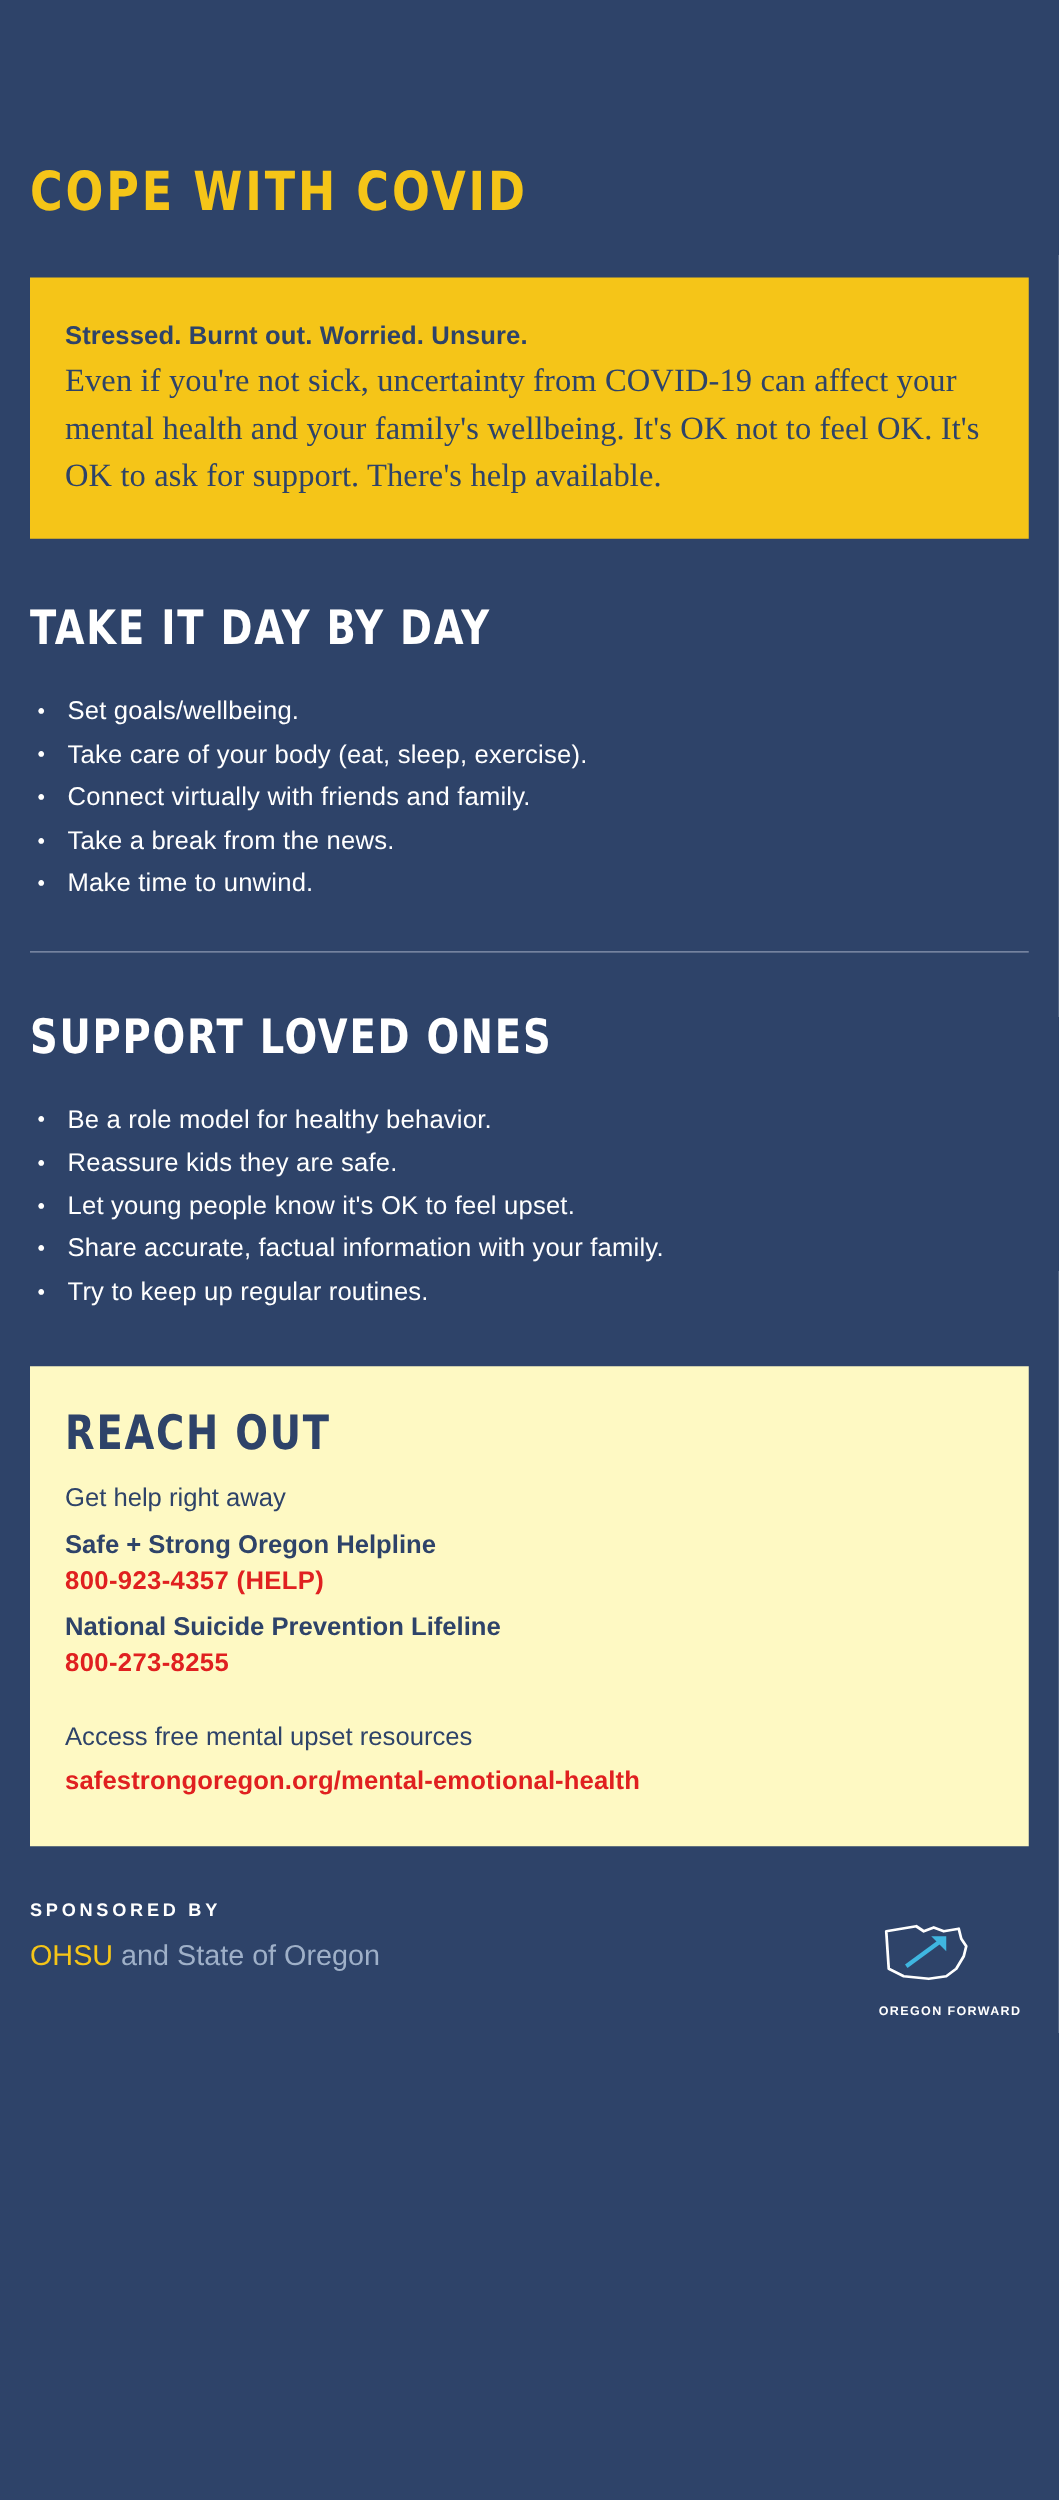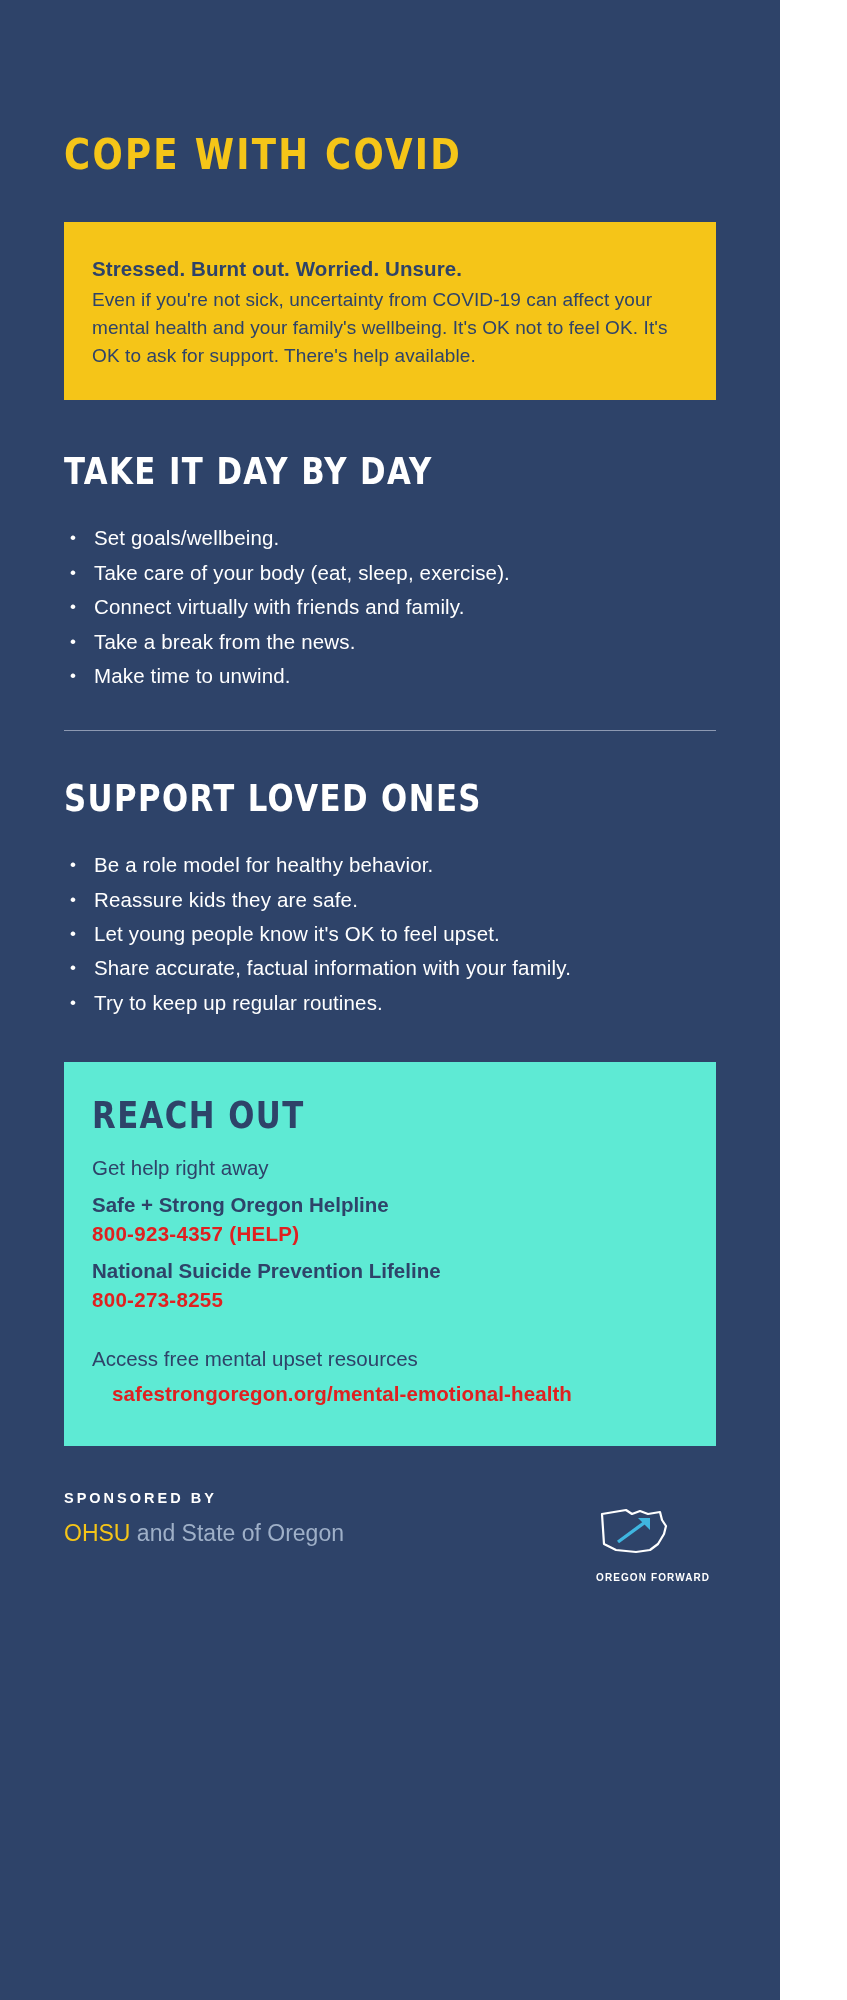--- a/index.html
+++ b/index.html
@@ -7,25 +7,25 @@
     padding: 0;
   }
   body {
     width: 847px;
     height: 2000px;
     background: #ffffff;
     font-family: "Liberation Sans", sans-serif;
   }
   .poster {
     position: relative;
-    width: 780px;
+    width: 847px;
     height: 2000px;
     background: #2e4369;
     box-sizing: border-box;
-    padding: 0 64px;
+    padding: 0 24px;
     overflow: hidden;
   }
 
   
   .main-title {
     font-family: "DejaVu Sans Condensed", "Liberation Sans Narrow", "Liberation Sans", sans-serif;
     font-weight: bold;
     font-size: 43px;
     letter-spacing: 2.5px;
     color: #f5c518;
@@ -44,24 +44,25 @@
     box-sizing: border-box;
   }
   .intro-lead {
     font-size: 20.5px;
     font-weight: bold;
     line-height: 1.45;
     margin: 0 0 2px 0;
     letter-spacing: 0.1px;
   }
   .intro-body {
-    font-size: 19px;
+    font-size: 26px;
     line-height: 1.48;
     margin: 0;
     letter-spacing: 0.1px;
+    font-family: Liberation Serif, serif;
   }
 
   
   .section-heading {
     font-family: "DejaVu Sans Condensed", "Liberation Sans Narrow", "Liberation Sans", sans-serif;
     font-weight: bold;
     font-size: 38px;
     letter-spacing: 1.6px;
     color: #ffffff;
     line-height: 1;
@@ -99,21 +100,21 @@
   .divider {
     margin-top: 36px;
     height: 1px;
     background: #8d99b2;
     width: 100%;
   }
 
   
   .reach-box {
     margin-top: 42px;
-    background: #5eead4;
+    background: #fef9c3;
     color: #2e4369;
     padding: 34px 28px 38px 28px;
     box-sizing: border-box;
   }
   .reach-title {
     font-family: "DejaVu Sans Condensed", "Liberation Sans Narrow", "Liberation Sans", sans-serif;
     font-weight: bold;
     font-size: 38px;
     letter-spacing: 1.6px;
     color: #2e4369;
@@ -144,21 +145,20 @@
     margin-top: 30px;
     line-height: 1.4;
   }
   .reach-url {
     font-size: 20.5px;
     font-weight: bold;
     color: #e02020;
     margin-top: 6px;
     line-height: 1.4;
     letter-spacing: 0.1px;
-    margin-left: 20px;
   }
 
   
   .footer {
     margin-top: 44px;
     position: relative;
   }
   .sponsored-label {
     font-size: 14.5px;
     font-weight: bold;

